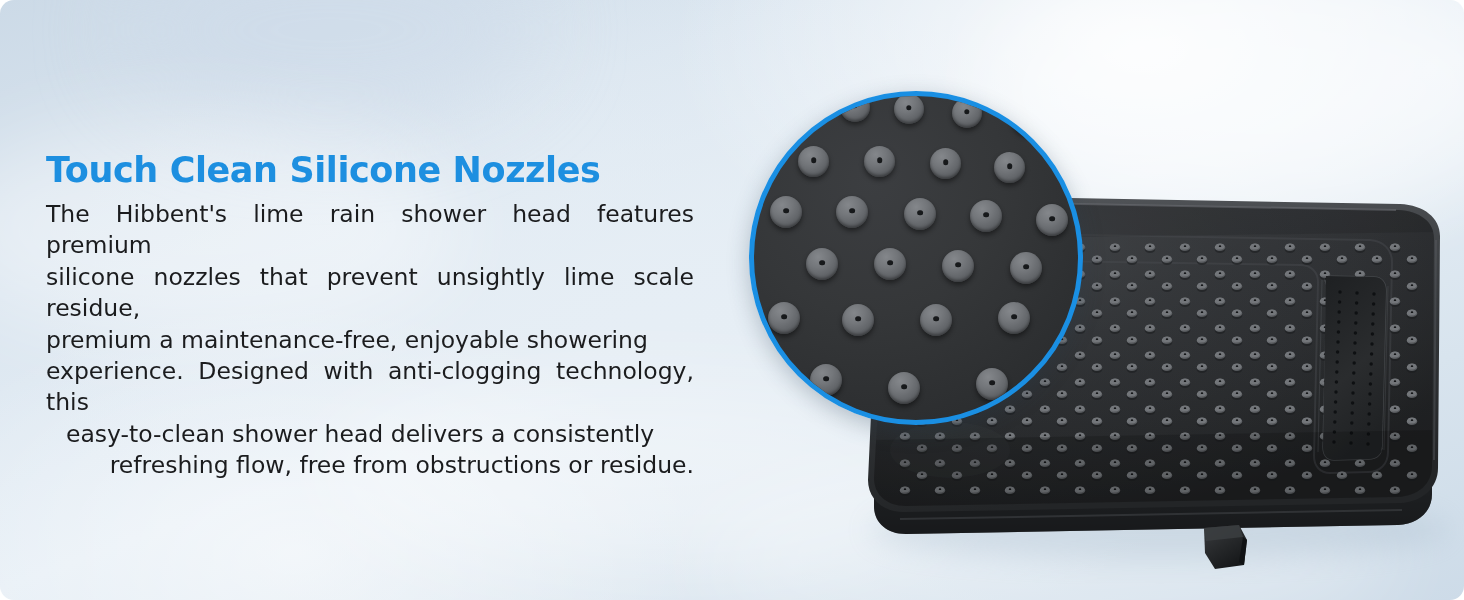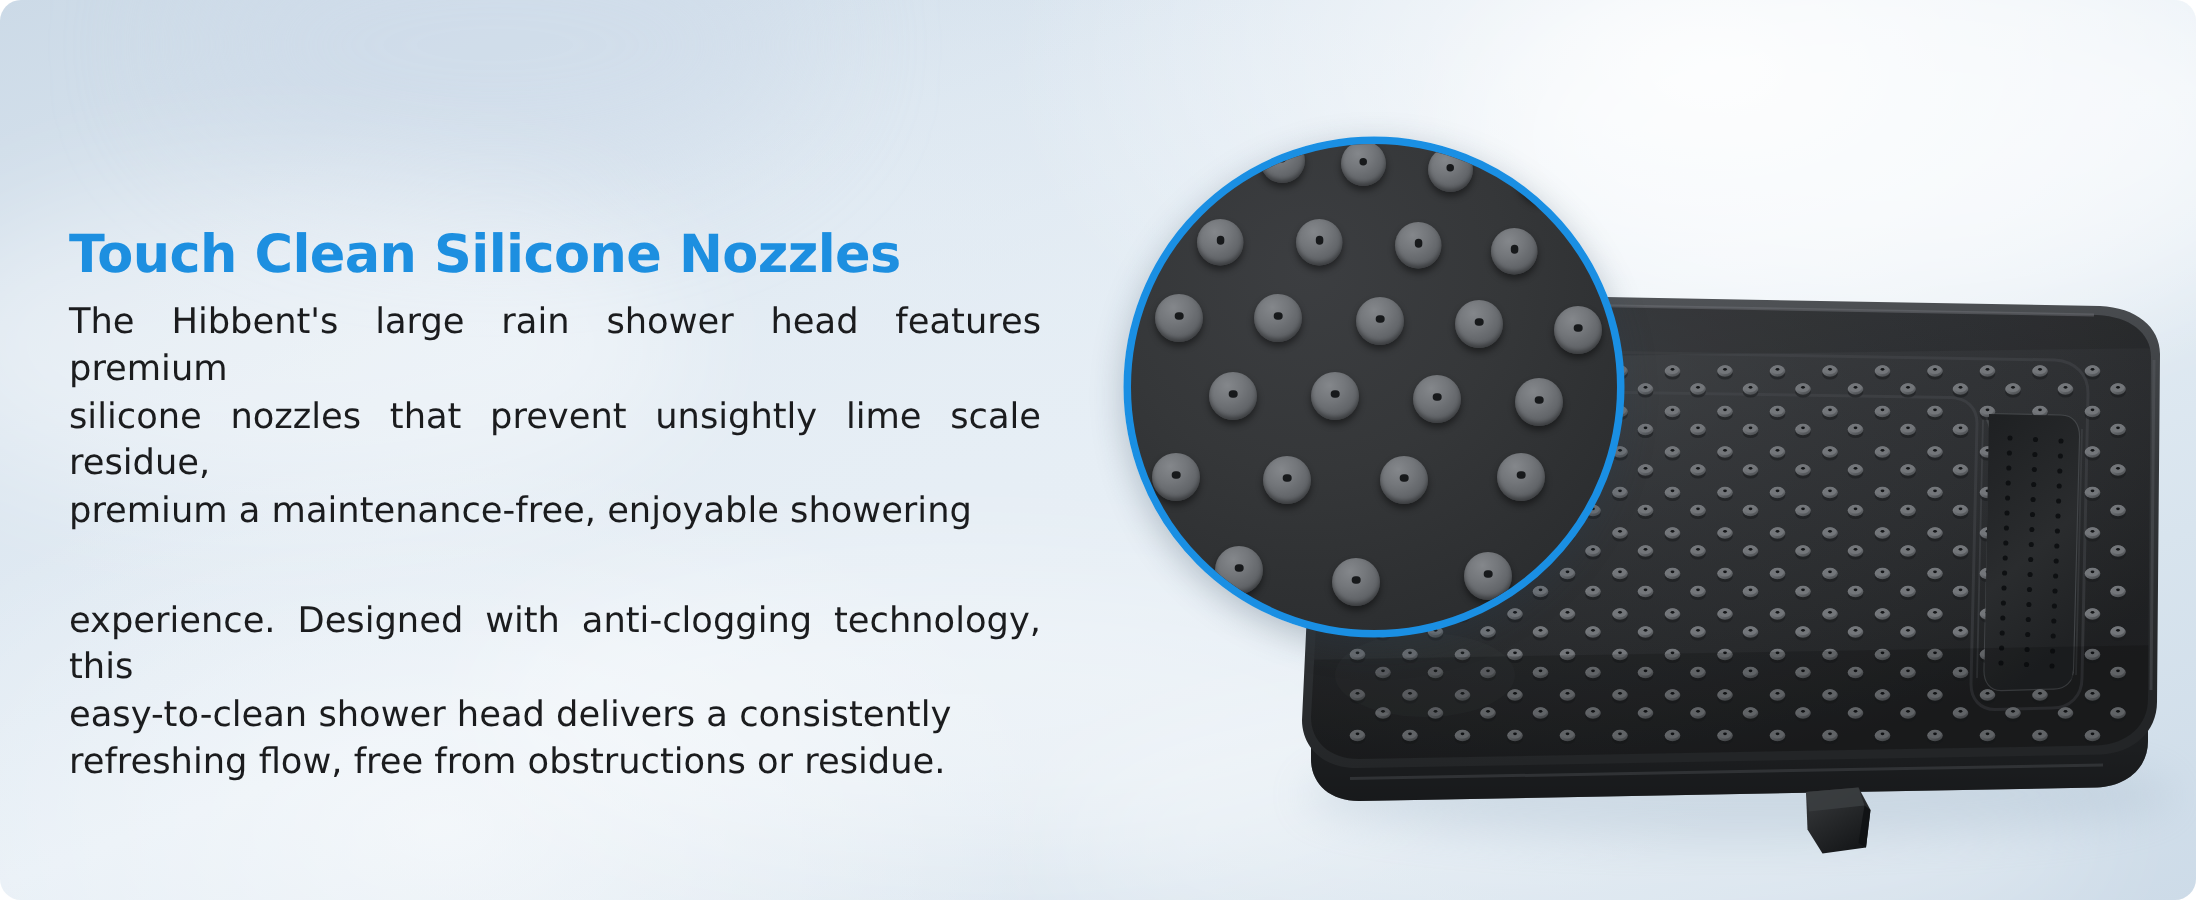--- a/index.html
+++ b/index.html
@@ -389,22 +389,22 @@
 
       <div class="nub" style="left:56px;  top:268px; width:32px; height:32px;"></div>
       <div class="nub" style="left:134px; top:276px; width:32px; height:32px;"></div>
       <div class="nub" style="left:222px; top:272px; width:32px; height:32px;"></div>
     </div>
   </div>
 
   <div class="text-col">
     <h1 class="headline">Touch Clean Silicone Nozzles</h1>
     <p class="body-copy">
-      <span style="display: block;">The Hibbent's large rain shower head features premium</span>
+      <span style="display: block;">The Hibbent's lime rain shower head features premium</span>
       <span style="display: block;">silicone nozzles that prevent unsightly lime scale residue,</span>
       <span style="display: block;">premium a maintenance-free, enjoyable showering</span>
-      <span style="display: block; margin-top: 42px;">experience. Designed with anti-clogging technology, this</span>
-      <span style="display: block;">easy-to-clean shower head delivers a consistently</span>
-      <span class="last" style="display: block;">refreshing flow, free from obstructions or residue.</span>
+      <span style="display: block;">experience. Designed with anti-clogging technology, this</span>
+      <span style="display: block; margin-left: 20px;">easy-to-clean shower head delivers a consistently</span>
+      <span class="last" style="display: block; text-align: right;">refreshing flow, free from obstructions or residue.</span>
     </p>
   </div>
 
 </div>
 
 </body></html>

